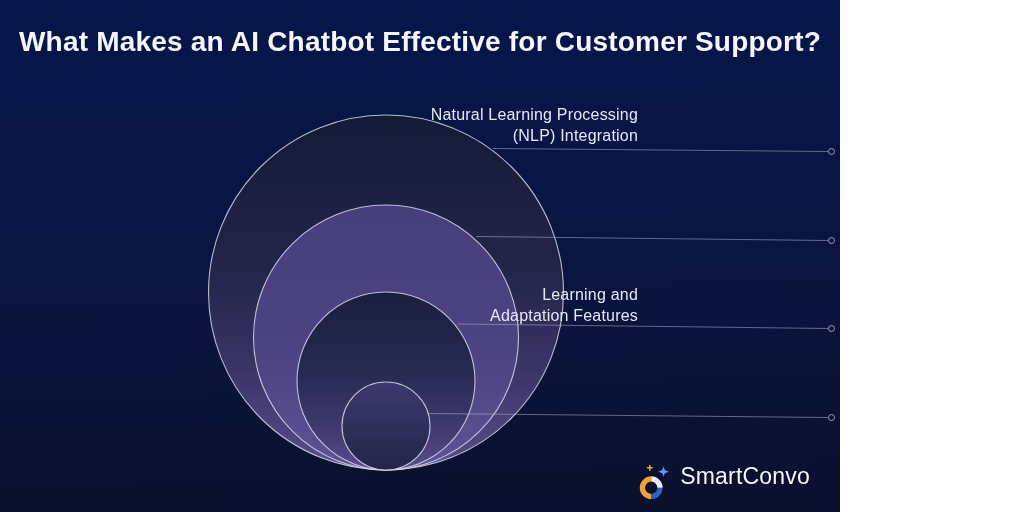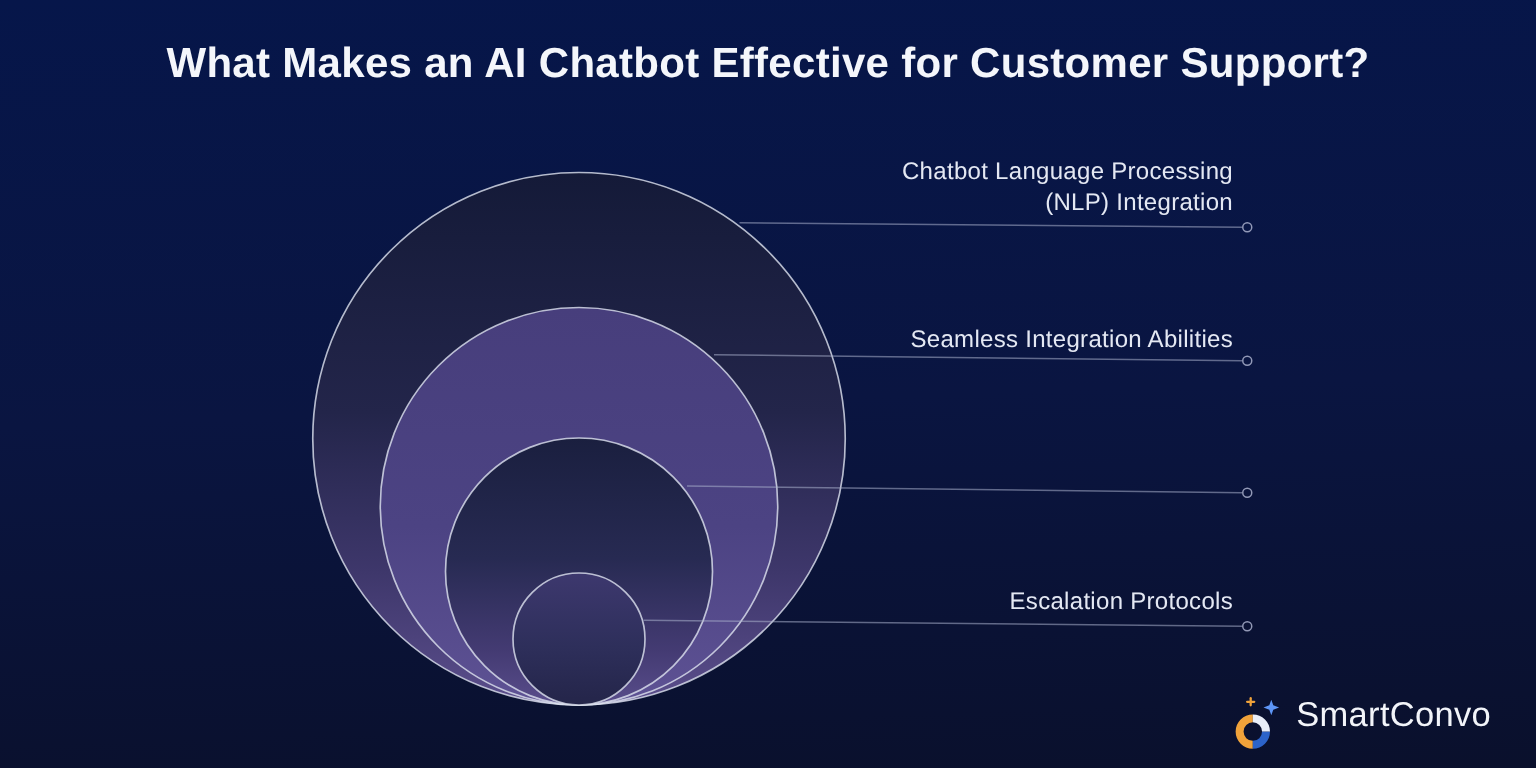--- a/index.html
+++ b/index.html
@@ -3,21 +3,21 @@
 <meta charset="utf-8">
 <style>
   * { margin:0; padding:0; box-sizing:border-box; }
   html,body { width:1024px; height:512px; }
   body {
     font-family: "Liberation Sans", sans-serif;
     overflow: hidden;
   }
   .canvas {
     position: relative;
-    width: 1024px;
+    width: 840px;
     height: 512px;
     background: linear-gradient(178deg, #06164a 0%, #0a1541 52%, #0a102c 100%);
     overflow: hidden;
   }
   .title {
     position: absolute;
     top: 26px;
     left: 0;
     width: 100%;
     text-align: center;
@@ -110,32 +110,30 @@
     </g>
     <g stroke="#aab0cc" stroke-opacity="0.85" stroke-width="1" fill="none">
       <circle cx="831.5" cy="151.5" r="3"></circle>
       <circle cx="831.5" cy="240.5" r="3"></circle>
       <circle cx="831.5" cy="328.5" r="3"></circle>
       <circle cx="831.5" cy="417.5" r="3"></circle>
     </g>
   </svg>
 
   <div class="diagram-label label-1">
-    <span>Chatbot Language Processing</span>
+    <span>Natural Learning Processing</span>
     <span>(NLP) Integration</span>
   </div>
 
-  <div class="diagram-label label-2">
-    <span>Seamless Integration Abilities</span>
+
+  <div class="diagram-label label-3">
+    <span>Learning and</span>
+    <span>Adaptation Features</span>
   </div>
 
-
-  <div class="diagram-label label-4">
-    <span>Escalation Protocols</span>
-  </div>
 
   <div class="logo">
     <svg width="36" height="40" viewBox="0 0 38 40" aria-hidden="true">
 
       <g stroke-width="5.6" fill="none">
         <path d="M 15 15.7 A 9.3 9.3 0 0 0 15 34.3" stroke="#f0a23a"></path>
         <path d="M 15 34.3 A 9.3 9.3 0 0 0 24.3 25" stroke="#2c63c9"></path>
         <path d="M 24.3 25 A 9.3 9.3 0 0 0 15 15.7" stroke="#e9eef8"></path>
       </g>
 

